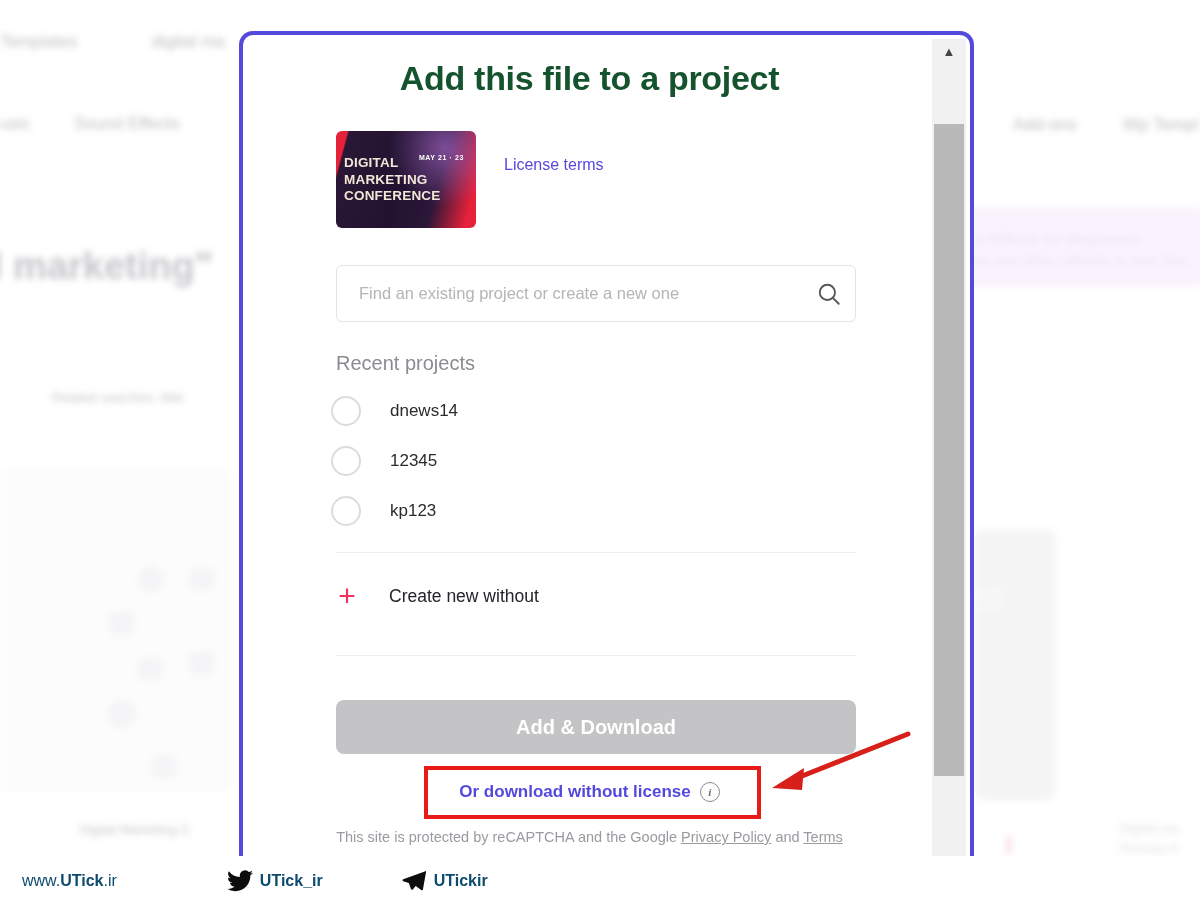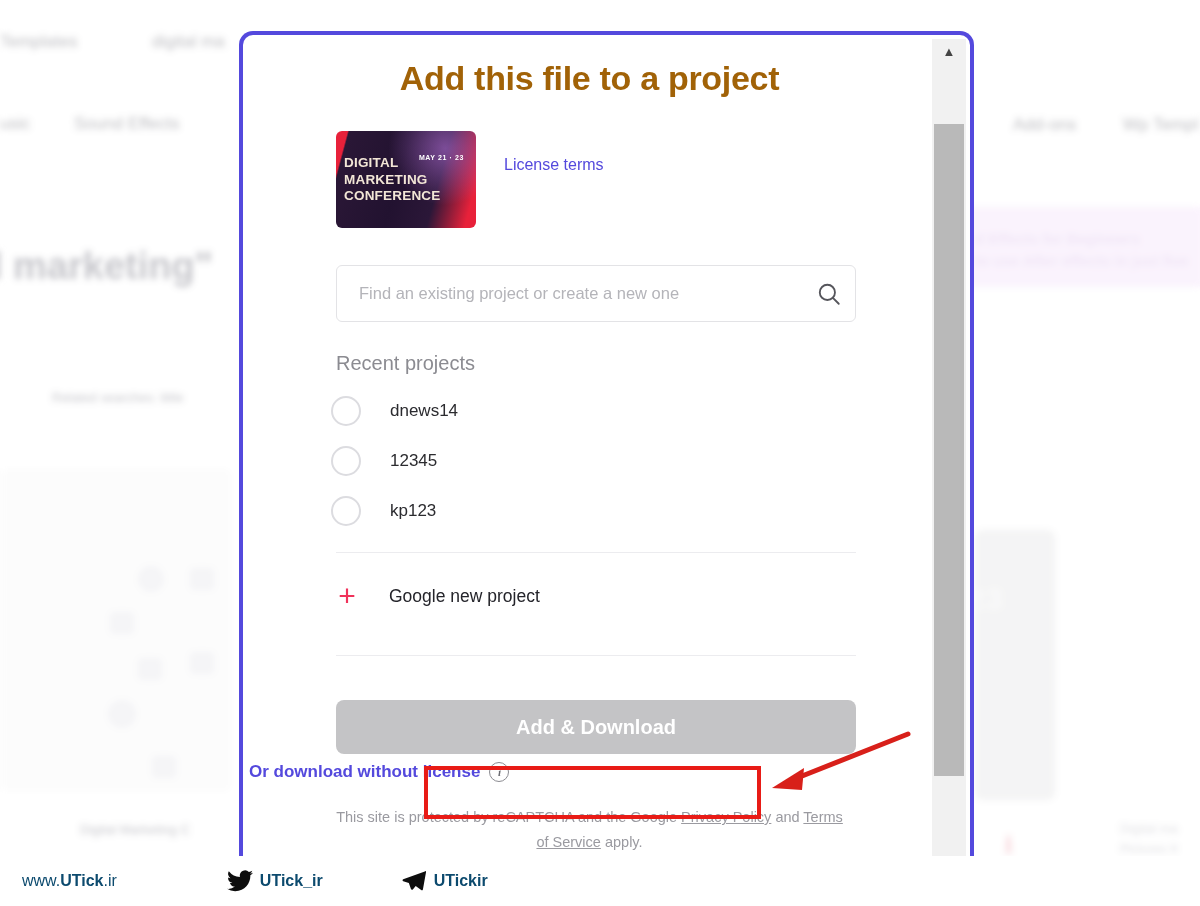--- a/index.html
+++ b/index.html
@@ -149,21 +149,21 @@
     width: 30px;
     top: 85px;
     height: 652px;
     background: #b9b9b9;
   }
 
   .m-title {
     text-align: center;
     font-size: 34px;
     font-weight: bold;
-    color: #a16207;
+    color: #14532d;
     letter-spacing: -0.3px;
     margin: 24px 0 0 0;
     padding: 0 12px;
   }
 
   .file-row {
     display: flex;
     align-items: flex-start;
     margin: 33px 0 0 93px;
   }
@@ -310,22 +310,22 @@
     border: none;
     border-radius: 8px;
     color: #ffffff;
     font-family: "Liberation Sans", sans-serif;
     font-size: 20px;
     font-weight: bold;
     cursor: default;
   }
 
   .orlink-wrap {
-    margin-top: 6px;
-    text-align: left;
+    margin-top: 26px;
+    text-align: center;
     width: 693px;
   }
   .orlink {
     display: inline-flex;
     align-items: center;
     gap: 9px;
     font-size: 17px;
     font-weight: bold;
     color: #5449dd;
     cursor: pointer;
@@ -484,21 +484,21 @@
       </div>
       <div class="proj-item">
         <span class="radio"></span>
         <span class="proj-name">kp123</span>
       </div>
     </div>
 
     <div class="divider"></div>
     <div class="create-row">
       <span class="plus-ico">+</span>
-      <span class="create-label">Google new project</span>
+      <span class="create-label">Create new without</span>
     </div>
     <div class="divider"></div>
 
     <button class="cta-btn">Add &amp; Download</button>
 
     <div class="orlink-wrap">
       <span class="orlink">
         <span>Or download without license</span>
         <span class="info-ico">i</span>
       </span>

